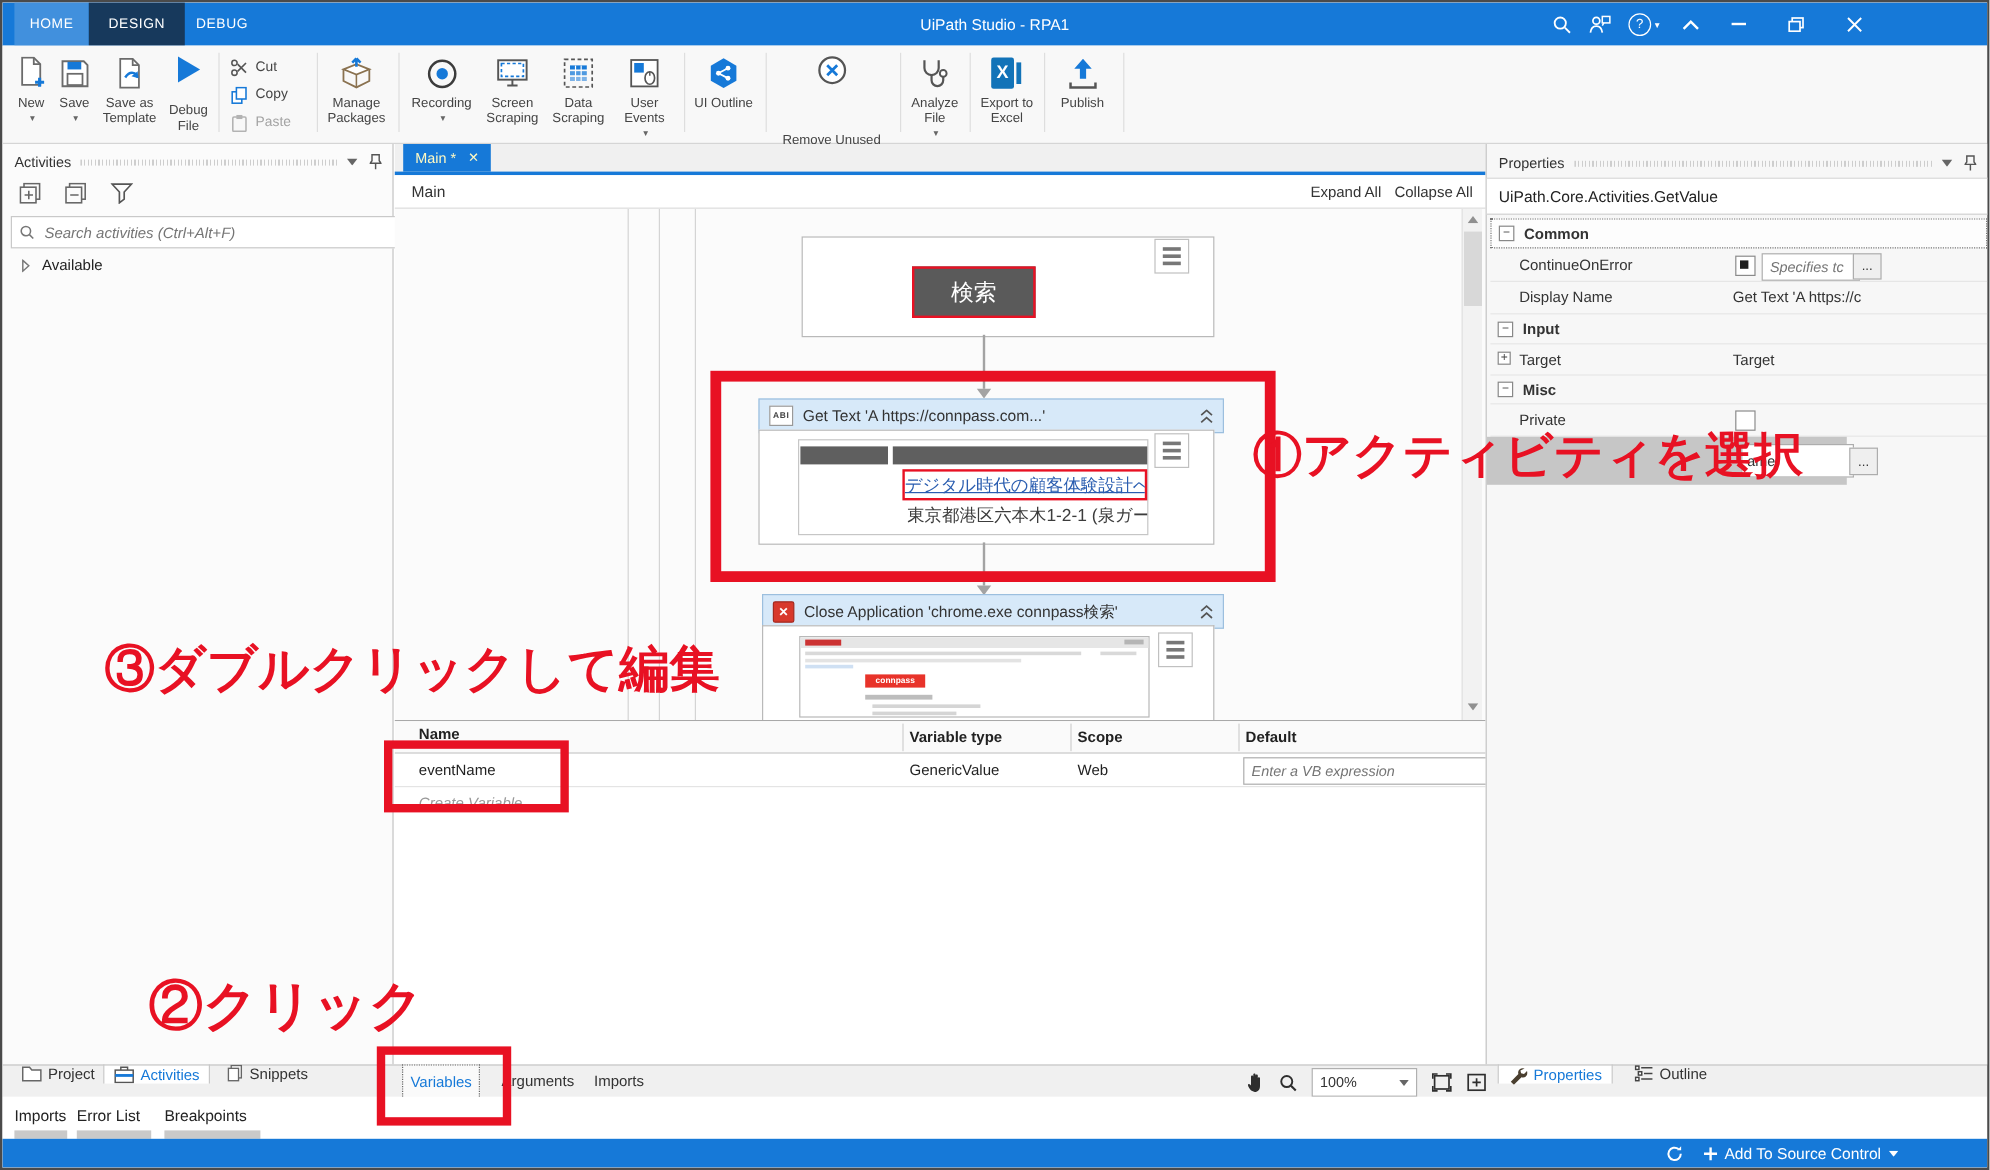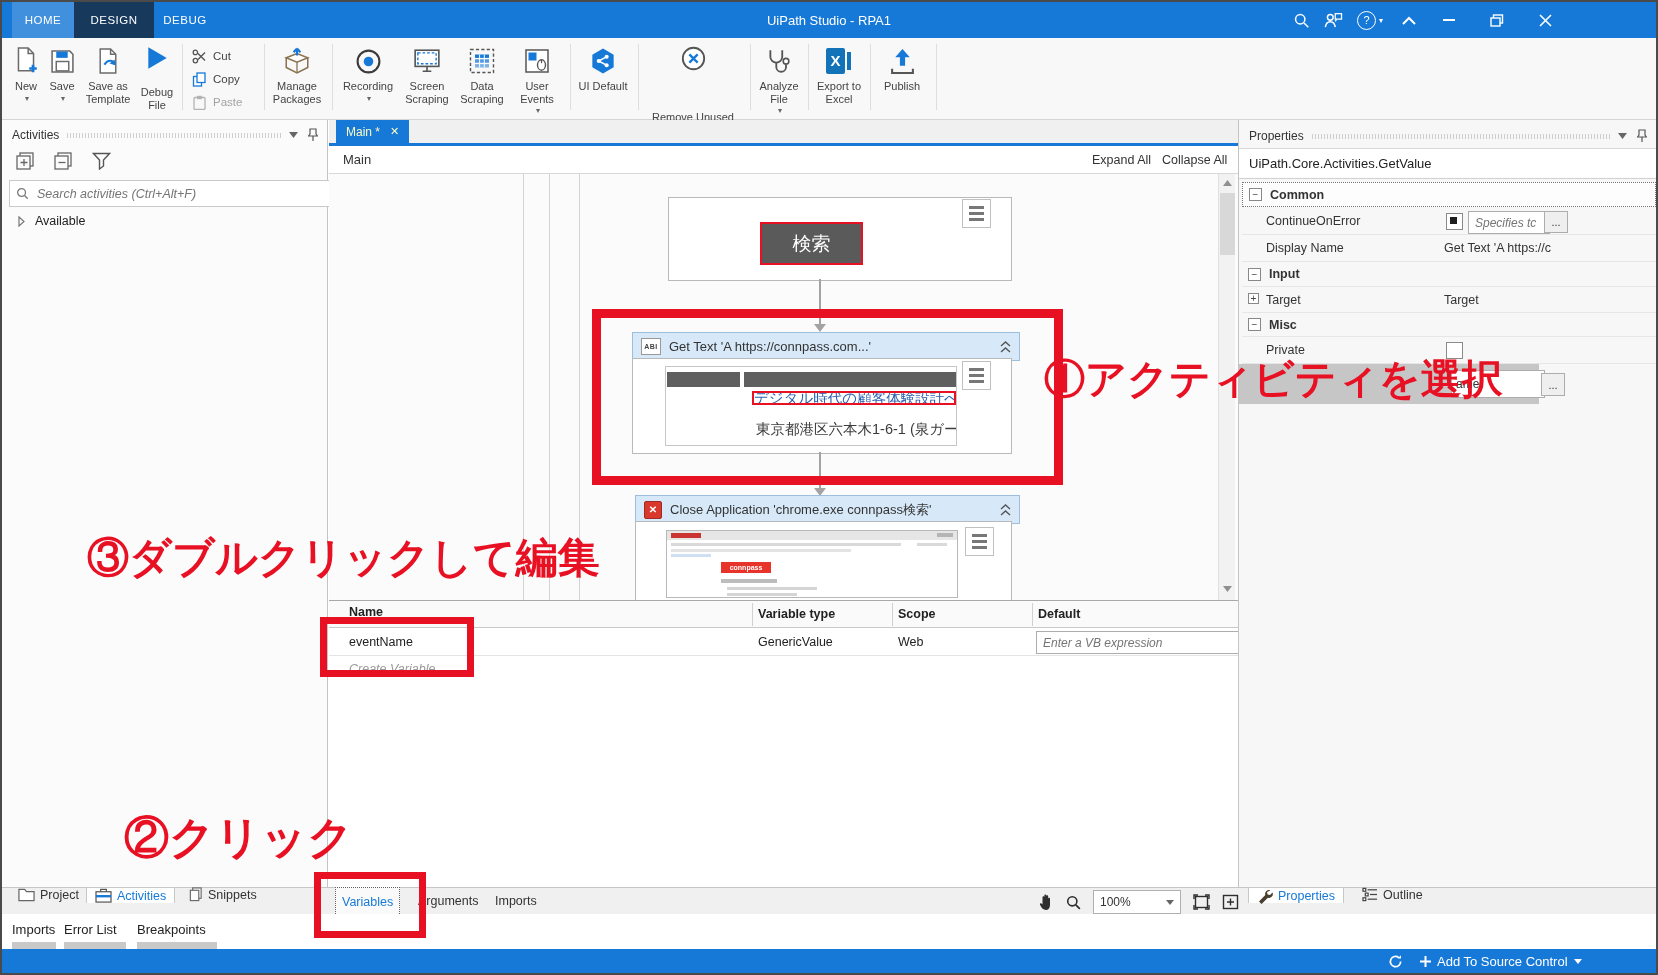--- a/index.html
+++ b/index.html
@@ -241,21 +241,21 @@
     <div class="rbtn" style="left:572px;width:58px;">
       <span class="ic">
           <svg width="28" height="28" viewBox="0 0 26 26">
             <path d="M13 1.5l9.9 5.7v11.6L13 24.5l-9.9-5.7V7.2z" fill="#1679d8"></path>
             <path d="M9 13l7.2-3.8M9 13l7.2 3.8" stroke="#fff" stroke-width="1.4"></path>
             <circle cx="9" cy="13" r="1.9" fill="#fff"></circle>
             <circle cx="16.4" cy="9.1" r="1.9" fill="#fff"></circle>
             <circle cx="16.4" cy="16.9" r="1.9" fill="#fff"></circle>
           </svg>
         </span>
-      <span>UI Default</span>
+      <span>UI Outline</span>
     </div>
     <div class="rdiv" style="left:636px;"></div>
 
     <div class="rbtn" style="left:640px;width:102px;gap:36px;">
       <span class="ic">
           <svg width="27" height="27" viewBox="0 0 26 26">
             <circle cx="13" cy="13" r="10.3" fill="#fff" stroke="#555" stroke-width="1.8"></circle>
             <path d="M9 9l8 8M17 9l-8 8" stroke="#1679d8" stroke-width="2.2"></path>
           </svg>
         </span>
@@ -393,25 +393,25 @@
       <span class="chev2">
           <svg width="11" height="12" viewBox="0 0 11 12">
             <path d="M1 5l4.5-4L10 5M1 11l4.5-4L10 11" fill="none" stroke="#555" stroke-width="1.4"></path>
           </svg>
         </span>
     </div>
     <div class="card" style="left:303px;top:184px;width:378px;height:94px;">
       <div class="abs" style="left:32px;top:7px;width:292px;height:80px;border:1px solid #c6c6c6;background:#fff;">
         <div class="abs" style="left:1px;top:5px;width:73px;height:15px;background:#5f5f5f;"></div>
         <div class="abs" style="left:78px;top:5px;width:212px;height:15px;background:#5f5f5f;"></div>
-        <div class="abs" style="left:86px;top:24px;width:204px;height:14px;border:2px solid #e81123;display:flex;align-items:center;overflow:hidden;">
+        <div class="abs" style="left:86px;top:24px;width:204px;height:26px;border:2px solid #e81123;display:flex;align-items:center;overflow:hidden;">
           <span style="font-size:14.5px;color:#2a5db0;text-decoration:underline;white-space:nowrap;">デジタル時代の顧客体験設計へ</span>
         </div>
         <div class="abs" style="left:90px;top:53px;width:200px;height:22px;overflow:hidden;">
-          <span style="font-size:14.5px;color:#3c3c3c;white-space:nowrap;">東京都港区六本木1-6-1 (泉ガー</span>
+          <span style="font-size:14.5px;color:#3c3c3c;white-space:nowrap;">東京都港区六本木1-2-1 (泉ガー</span>
         </div>
       </div>
     </div>
     <div class="hamb" style="left:633px;top:187px;">
         <i></i>
         <i></i>
         <i></i>
       </div>
 
     <div class="conn" style="left:490px;top:278px;height:36px;"></div>

